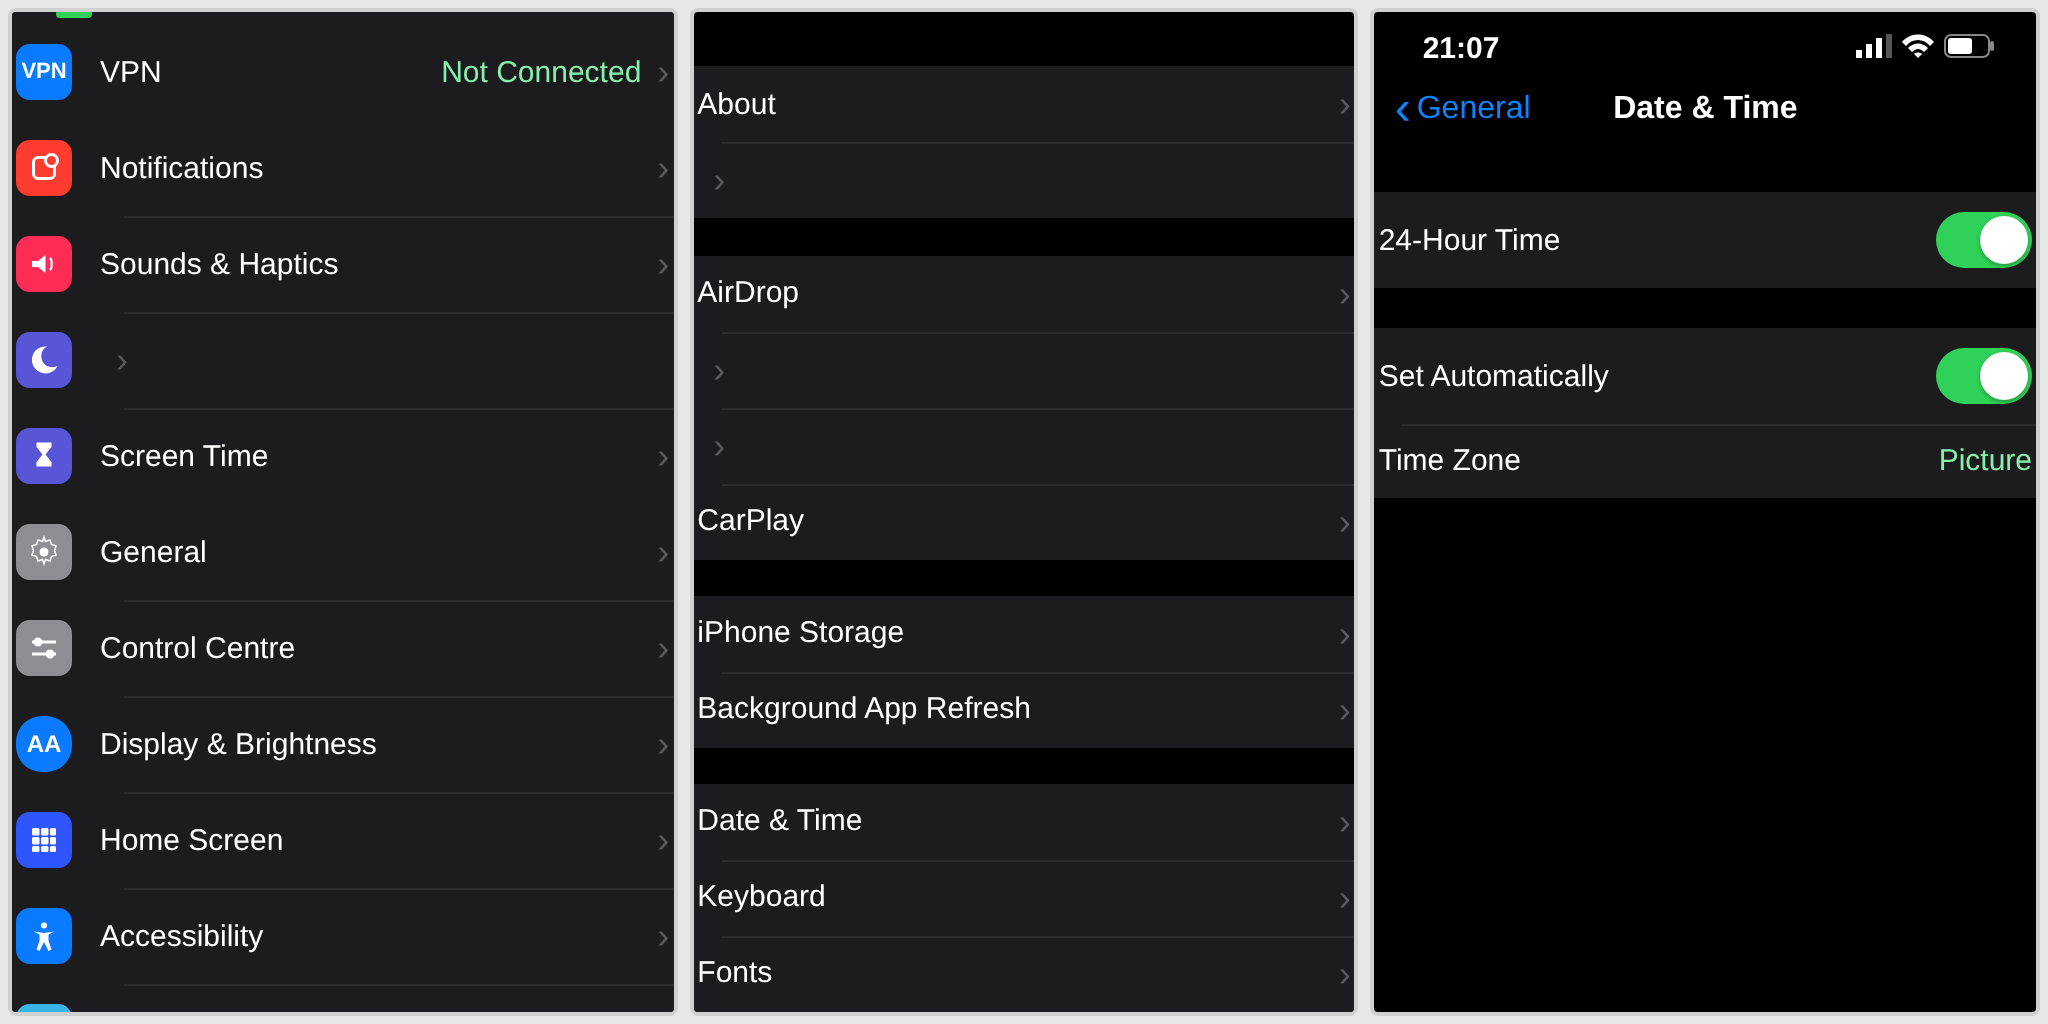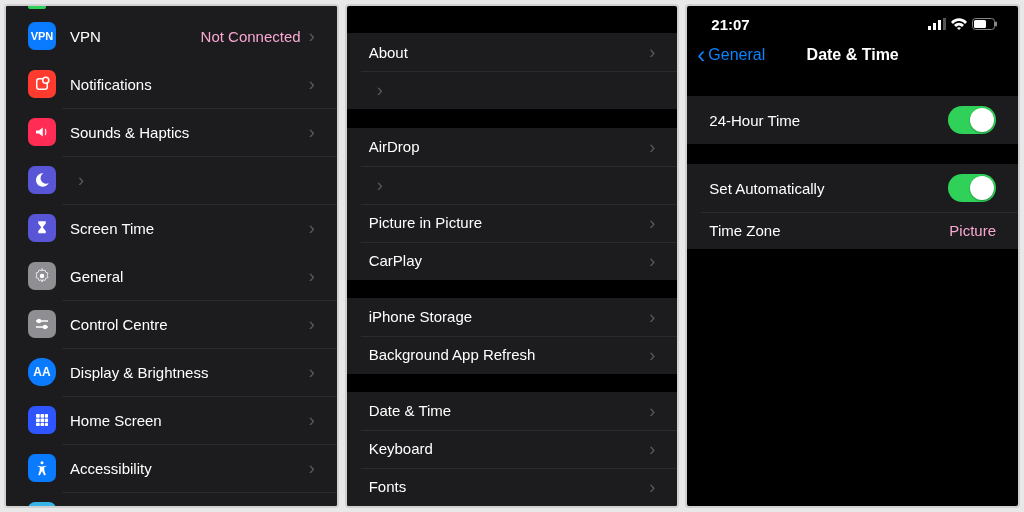--- a/index.html
+++ b/index.html
@@ -23,34 +23,34 @@
     color: #fff;
     font-size: 15px;
   }
 
   
   .group { background: #1c1c1e; display: flex; flex-direction: column; }
   .sep   { height: 20px; background: #000; }
   .row {
     display: flex;
     align-items: center;
-    padding: 10px 22px;
+    padding: 10px 2px;
     min-height: 36px;
     position: relative;
   }
   .row + .row::before {
     content:"";
     position:absolute;
     top:0; left:56px; right:0;
     height:1px; background:#2b2b2d;
   }
   .phone2 .row + .row::before,
   .phone3 .row + .row::before { left:14px; }
   .label { flex: 1; color:#fff; }
-  .detail { color:#f9a8d4; font-size:15px; }
+  .detail { color:#86efac; font-size:15px; }
   .chev { color:#5a5a5e; margin-left:8px; font-size:18px; line-height:1; }
 
   
   .icon {
     width: 28px; height: 28px;
     border-radius: 7px;
     margin-right: 14px;
     display:flex; align-items:center; justify-content:center;
     font-size: 11px; font-weight:600; color:#fff;
     flex-shrink:0;
@@ -263,21 +263,20 @@
   <div class="sep"></div>
   <div class="group">
     <div class="row">
       <div class="label">AirDrop</div>
       <div class="chev">›</div>
     </div>
     <div class="row">
       <div class="chev">›</div>
     </div>
     <div class="row">
-      <div class="label">Picture in Picture</div>
       <div class="chev">›</div>
     </div>
     <div class="row">
       <div class="label">CarPlay</div>
       <div class="chev">›</div>
     </div>
   </div>
   <div class="sep"></div>
   <div class="group">
     <div class="row">

